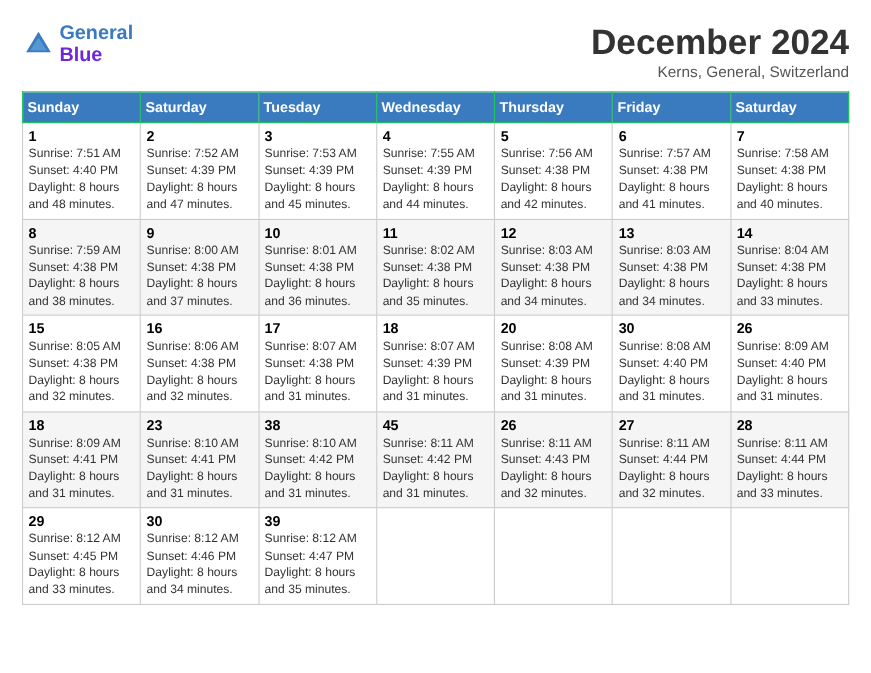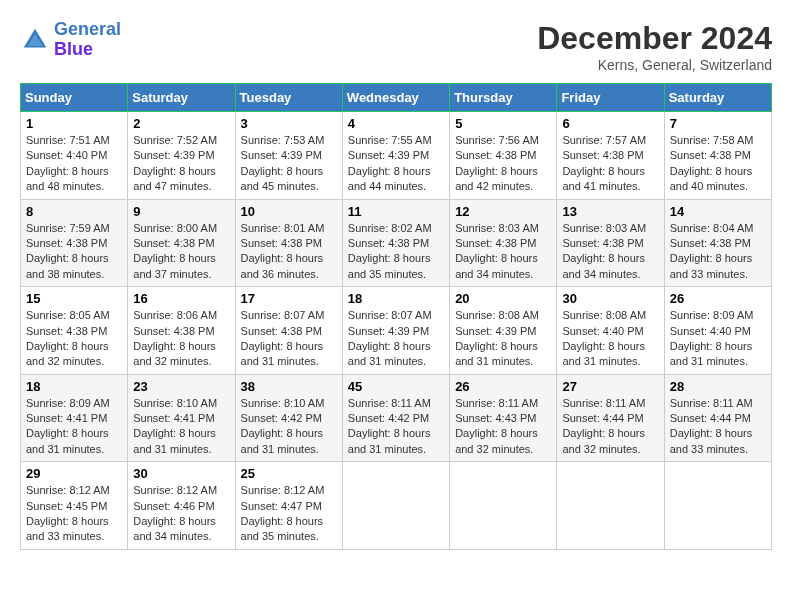--- a/index.html
+++ b/index.html
@@ -363,21 +363,21 @@
         </td>
         <td>
           <span class="day-num">30</span>
           <div class="day-info">
             Sunrise: 8:12 AM<br>
             Sunset: 4:46 PM<br>
             Daylight: 8 hours and 34 minutes.
           </div>
         </td>
         <td>
-          <span class="day-num">25</span>
+          <span class="day-num">39</span>
           <div class="day-info">
             Sunrise: 8:12 AM<br>
             Sunset: 4:47 PM<br>
             Daylight: 8 hours and 35 minutes.
           </div>
         </td>
         <td class="empty-cell"></td>
         <td class="empty-cell"></td>
         <td class="empty-cell"></td>
         <td class="empty-cell"></td>

